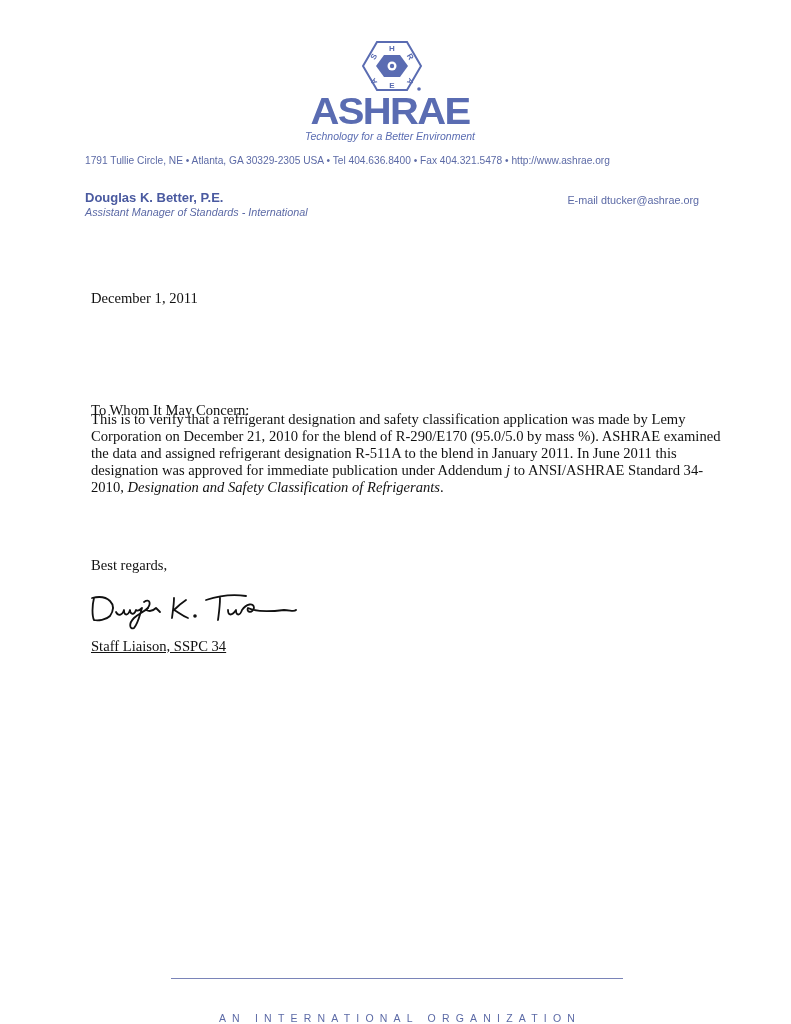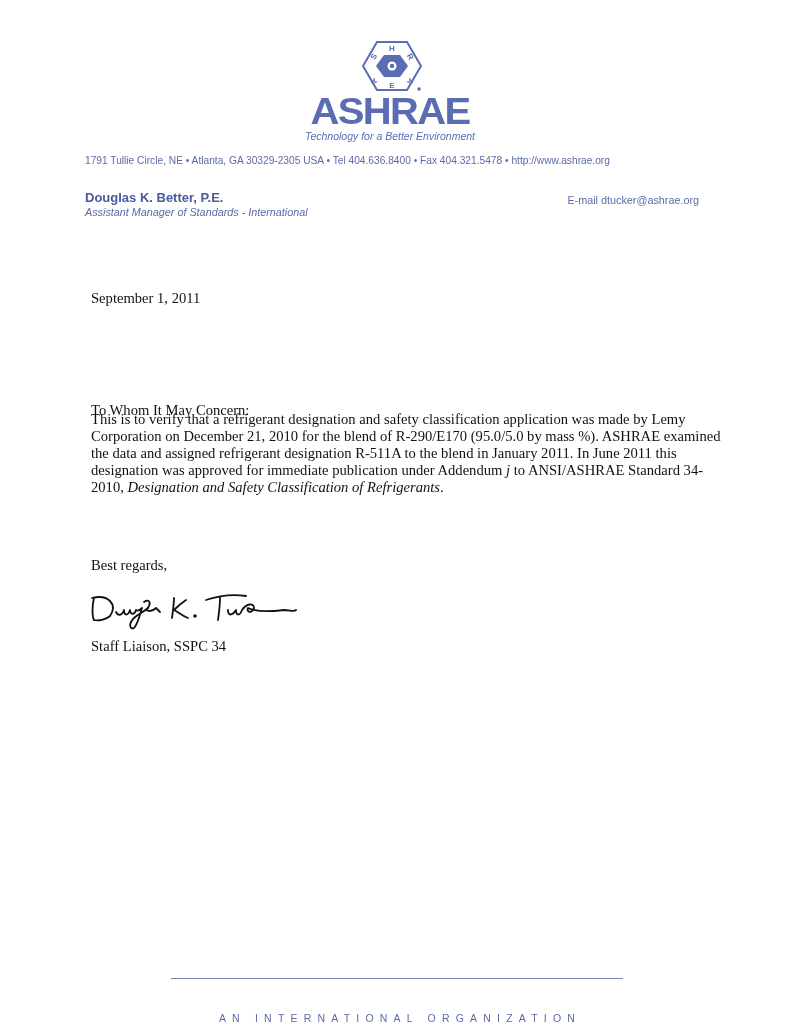--- a/index.html
+++ b/index.html
@@ -19,21 +19,21 @@
   .sender-name { position: absolute; left: 85px; top: 190px; font-size: 13px; font-weight: bold; color: #4a5aa0; }
   .sender-title { position: absolute; left: 85px; top: 206px; font-size: 10.8px; font-style: italic; color: #5c6aa6; }
   .email { position: absolute; right: 92px; top: 194px; font-size: 10.8px; color: #5c6aa6; }
 
   .letter { position: absolute; left: 91px; color: #111; font-size: 14.6px; line-height: 17px; }
   .date { top: 290px; }
   .salutation { top: 402px; }
   .body-para { top: 411px; width: 640px; }
   .closing { top: 557px; }
   .signature { position: absolute; left: 88px; top: 590px; width: 215px; height: 42px; }
-  .sig-title { top: 638px; }
+  .sig-title { top: 638px; text-decoration: underline; }
 
   .footer-org { position: absolute; left: 170px; top: 960px; width: 460px; text-align: center;
     font-size: 10.2px; font-style: italic; font-weight: bold; color: #5c6aa6; }
   .footer-rule { position: absolute; left: 171px; top: 978px; width: 452px; height: 1px; background: #7a84b8; }
   .footer-intl { position: absolute; left: 170px; top: 988px; width: 460px; text-align: center;
     font-size: 10.5px; letter-spacing: 6.2px; color: #5c6aa6; margin-top: 24px; }
 </style>
 </head>
 <body>
 
@@ -54,21 +54,21 @@
   </svg>
 
   <div class="logo-word sans">ASHRAE</div>
   <div class="tagline sans">Technology for a Better Environment</div>
   <div class="address sans">1791 Tullie Circle, NE  •  Atlanta, GA  30329-2305 USA  •  Tel 404.636.8400  •  Fax 404.321.5478  •  http://www.ashrae.org</div>
 
   <div class="sender-name sans">Douglas K. Better, P.E.</div>
   <div class="sender-title sans">Assistant Manager of Standards - International</div>
   <div class="email sans">E-mail dtucker@ashrae.org</div>
 
-  <div class="letter date serif">September 1, 2011</div>
+  <div class="letter date serif">December 1, 2011</div>
   <div class="letter salutation serif">To Whom It May Concern:</div>
 
   <div class="letter body-para serif"><span>This is to verify that a refrigerant designation and safety classification application was made by Lemy Corporation on December 21, 2010 for the blend of R-290/E170 (95.0/5.0 by mass %).  ASHRAE examined the data and assigned refrigerant designation R-511A to the blend in January 2011.  In June 2011 this designation was approved for immediate publication under Addendum </span><i>j</i><span> to ANSI/ASHRAE Standard 34-2010, </span><i>Designation and Safety Classification of Refrigerants</i><span>.</span></div>
 
   <div class="letter closing serif">Best regards,</div>
 
   <svg class="signature" viewBox="0 0 215 42" aria-label="Douglas K. Tucker signature">
     <g fill="none" stroke="#111" stroke-width="1.8" stroke-linecap="round" stroke-linejoin="round">
       <path d="M6,8 C4,16 4,26 6,30 M4,8 C20,4 30,14 22,26 C18,30 10,31 6,30"></path>
       <path d="M28,22 C30,26 34,26 36,20 C36,26 40,26 42,20 C42,24 46,26 48,20 C50,22 52,20 54,18 C52,24 50,34 46,38 C42,40 40,34 46,28 C50,24 56,22 60,18"></path>

